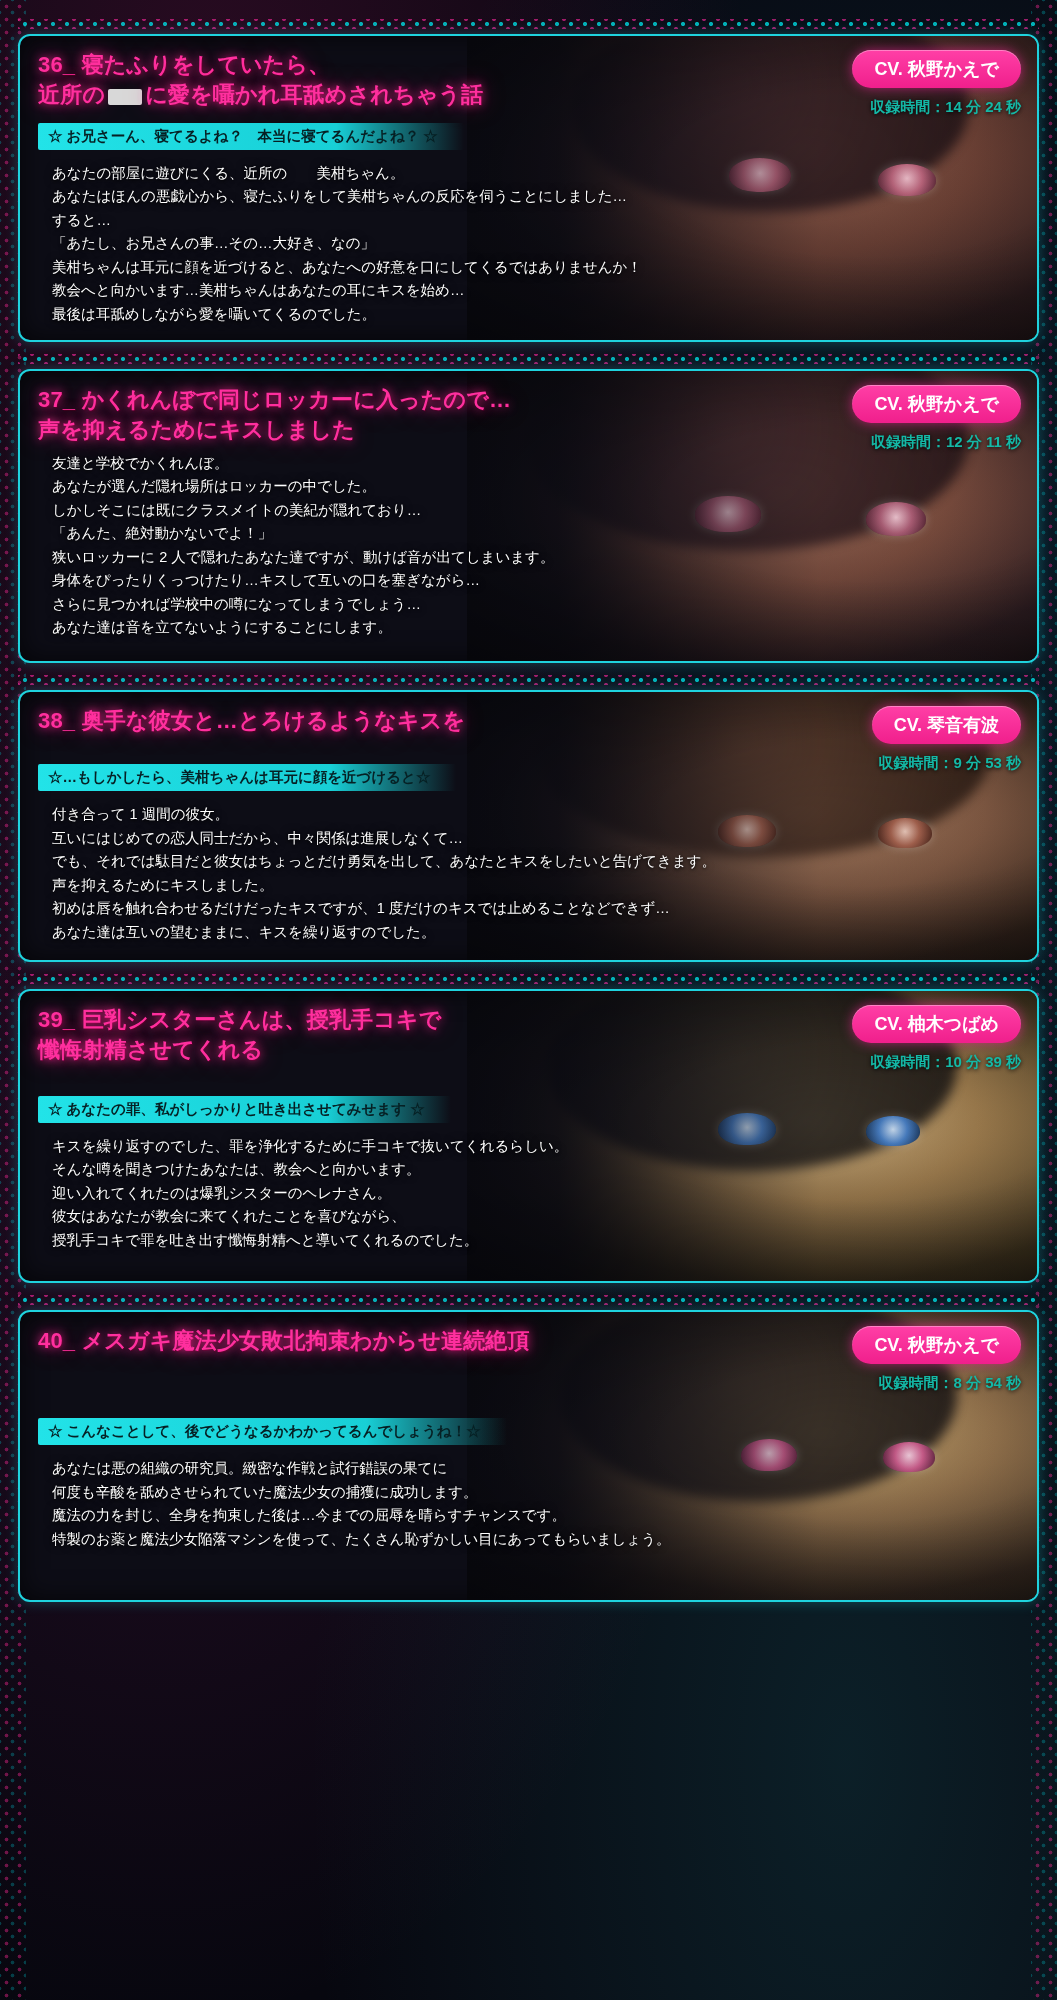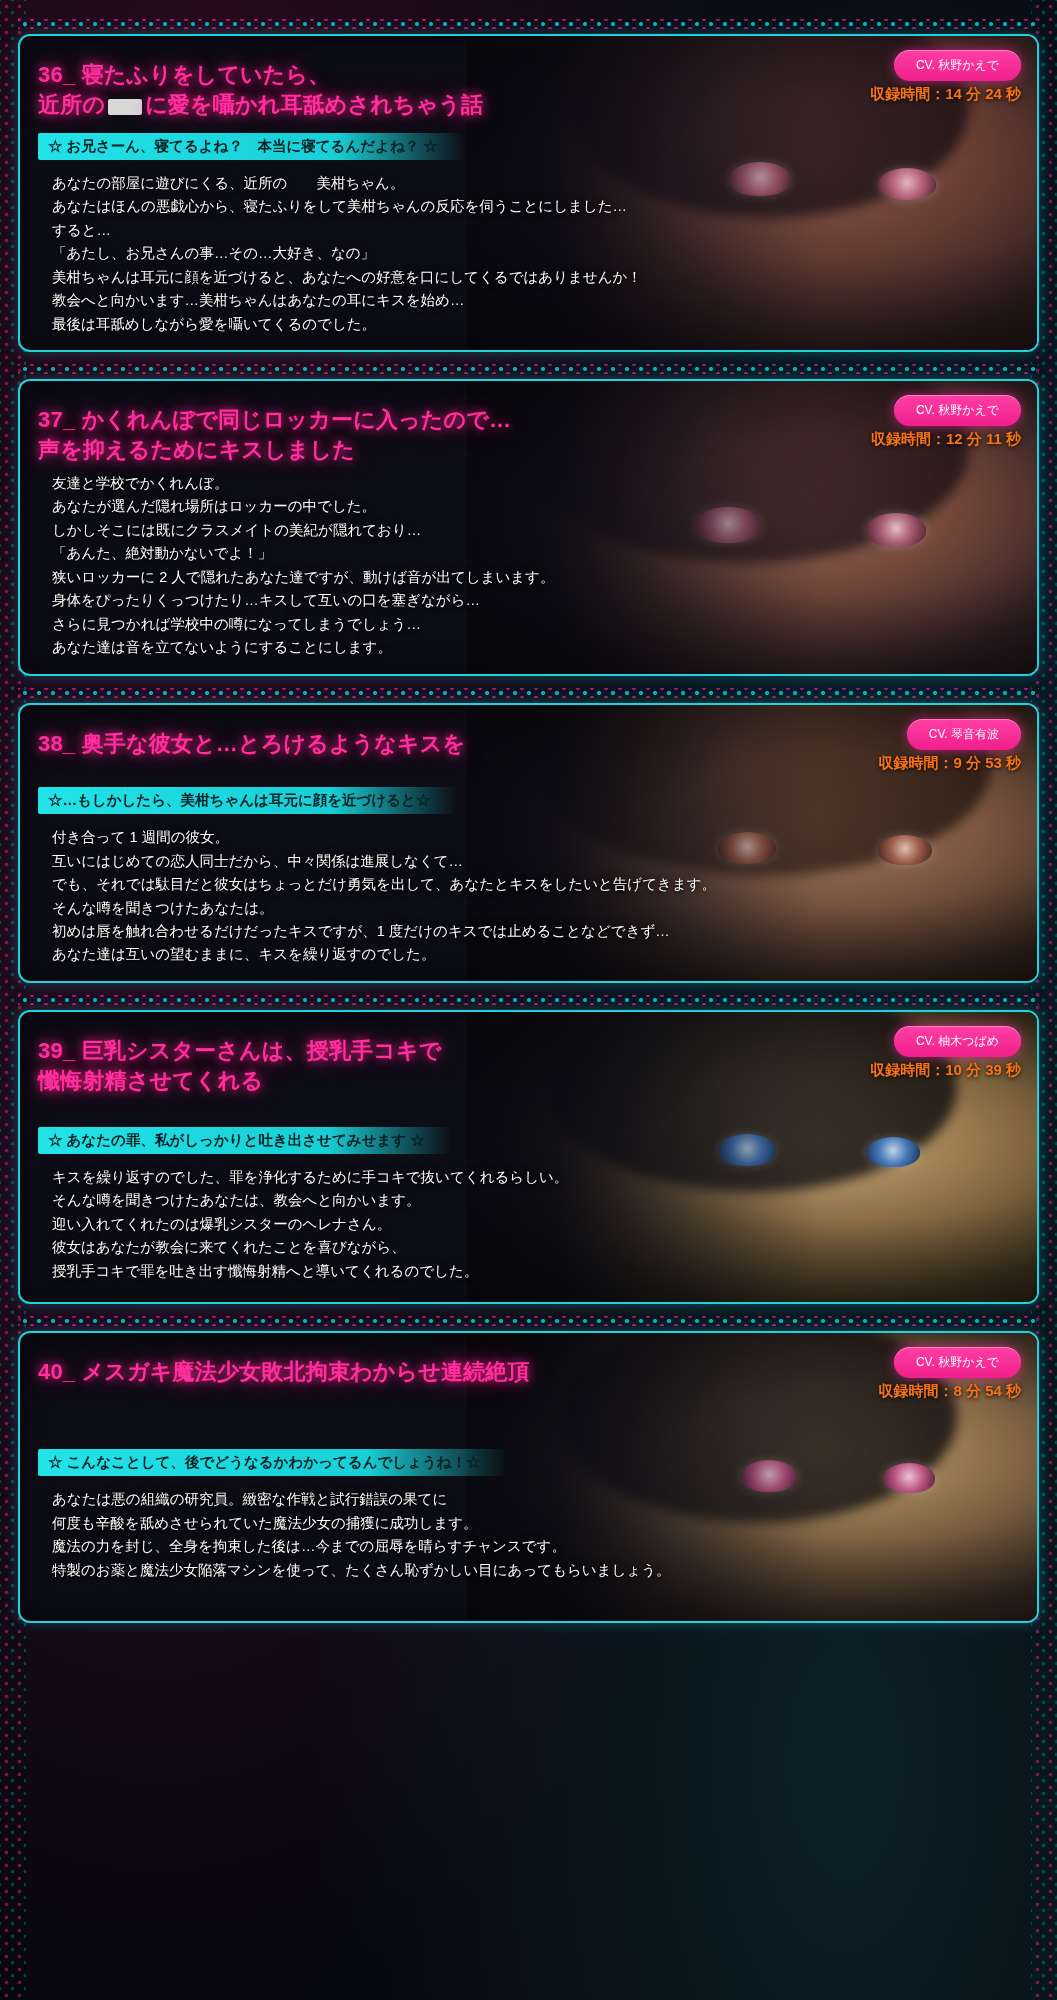--- a/index.html
+++ b/index.html
@@ -104,21 +104,21 @@
   }
   .eye {
     position: absolute;
     border-radius: 50% 50% 45% 45%;
     box-shadow: 0 0 10px rgba(255,255,255,0.25);
   }
 
   .content {
     position: relative;
     z-index: 4;
-    padding: 24px 16px 14px 18px;
+    padding: 14px 16px 14px 18px;
     border-radius: 9px;
   }
   .title {
     font-size: 22px;
     font-weight: bold;
     line-height: 1.38;
     color: #ff2f9e;
     text-shadow: 0 0 10px rgba(255,40,150,0.85), 0 0 22px rgba(255,20,120,0.5), 1px 1px 0 #2a0016;
     max-width: 640px;
     letter-spacing: 0.2px;
@@ -163,32 +163,32 @@
     position: absolute;
     z-index: 6;
     right: 16px;
     top: 14px;
     text-align: right;
   }
   .cv-pill {
     display: inline-block;
     background: linear-gradient(180deg, #ff3fa6 0%, #f01f8c 100%);
     color: #ffffff;
-    font-size: 12px;
-    font-weight: normal;
+    font-size: 18px;
+    font-weight: bold;
     padding: 7px 22px;
     border-radius: 20px;
     box-shadow: 0 0 12px rgba(255,40,160,0.6), inset 0 1px 0 rgba(255,255,255,0.35);
     white-space: nowrap;
   }
   .duration {
-    margin-top: 4px;
+    margin-top: 10px;
     font-size: 15px;
     font-weight: bold;
-    color: #f97316;
+    color: #14b8a6;
     text-shadow: 0 1px 4px rgba(0,0,0,0.95);
     white-space: nowrap;
   }
 </style>
 </head>
 <body>
 
 <div class="page">
 
   <div class="strip"></div>
@@ -285,21 +285,21 @@
       <div class="content">
         <div class="title">
           <span class="num">38_</span>
           <span>奥手な彼女と…とろけるようなキスを</span>
         </div>
         <div class="tagline" style="margin-top:28px;">☆…もしかしたら、美柑ちゃんは耳元に顔を近づけると☆</div>
         <div class="body-lines">
           <div>付き合って 1 週間の彼女。</div>
           <div>互いにはじめての恋人同士だから、中々関係は進展しなくて…</div>
           <div>でも、それでは駄目だと彼女はちょっとだけ勇気を出して、あなたとキスをしたいと告げてきます。</div>
-          <div>そんな噂を聞きつけたあなたは。</div>
+          <div>声を抑えるためにキスしました。</div>
           <div>初めは唇を触れ合わせるだけだったキスですが、1 度だけのキスでは止めることなどできず…</div>
           <div>あなた達は互いの望むままに、キスを繰り返すのでした。</div>
         </div>
       </div>
     </div>
   </div>
 
   <div class="strip"></div>
 
   <div class="card">

